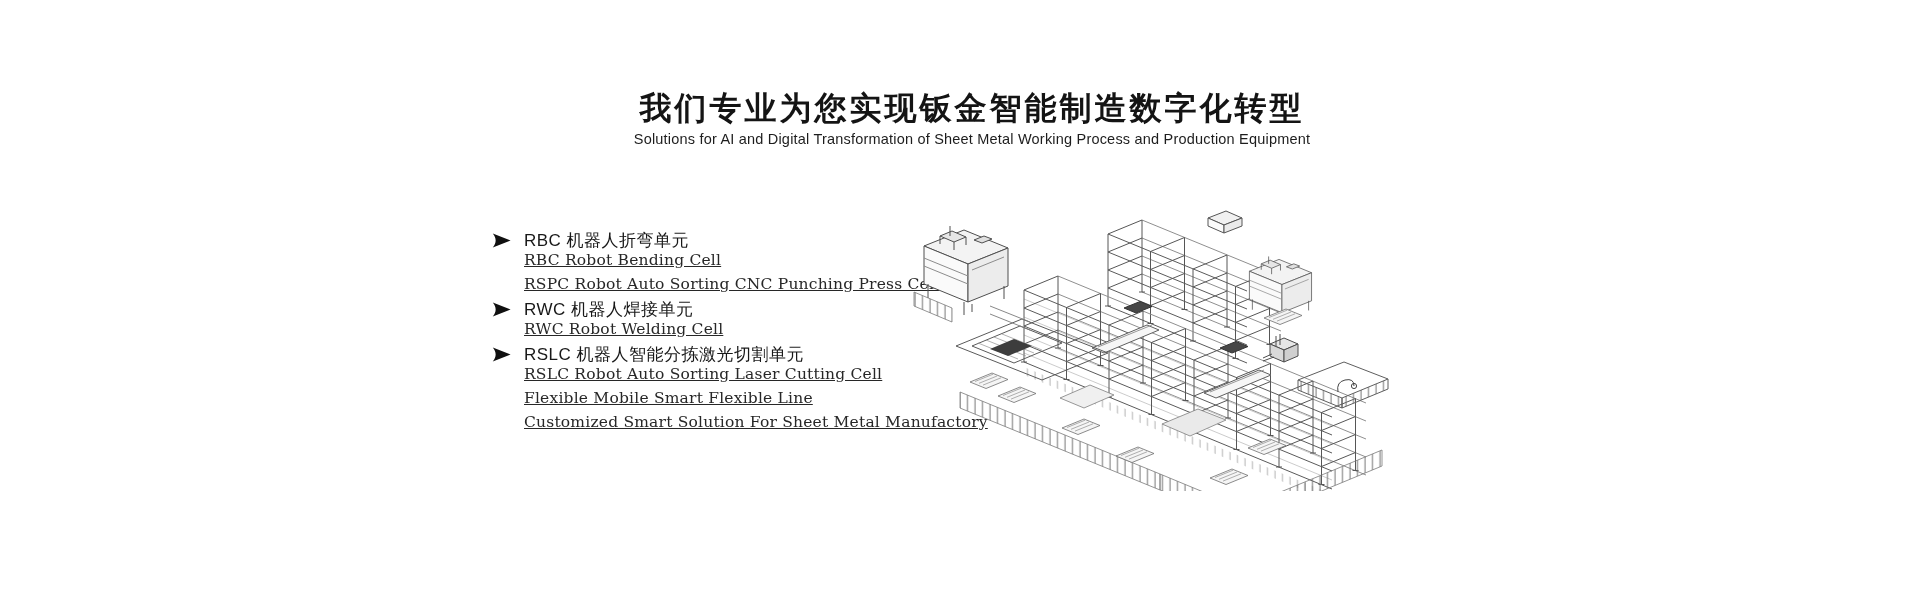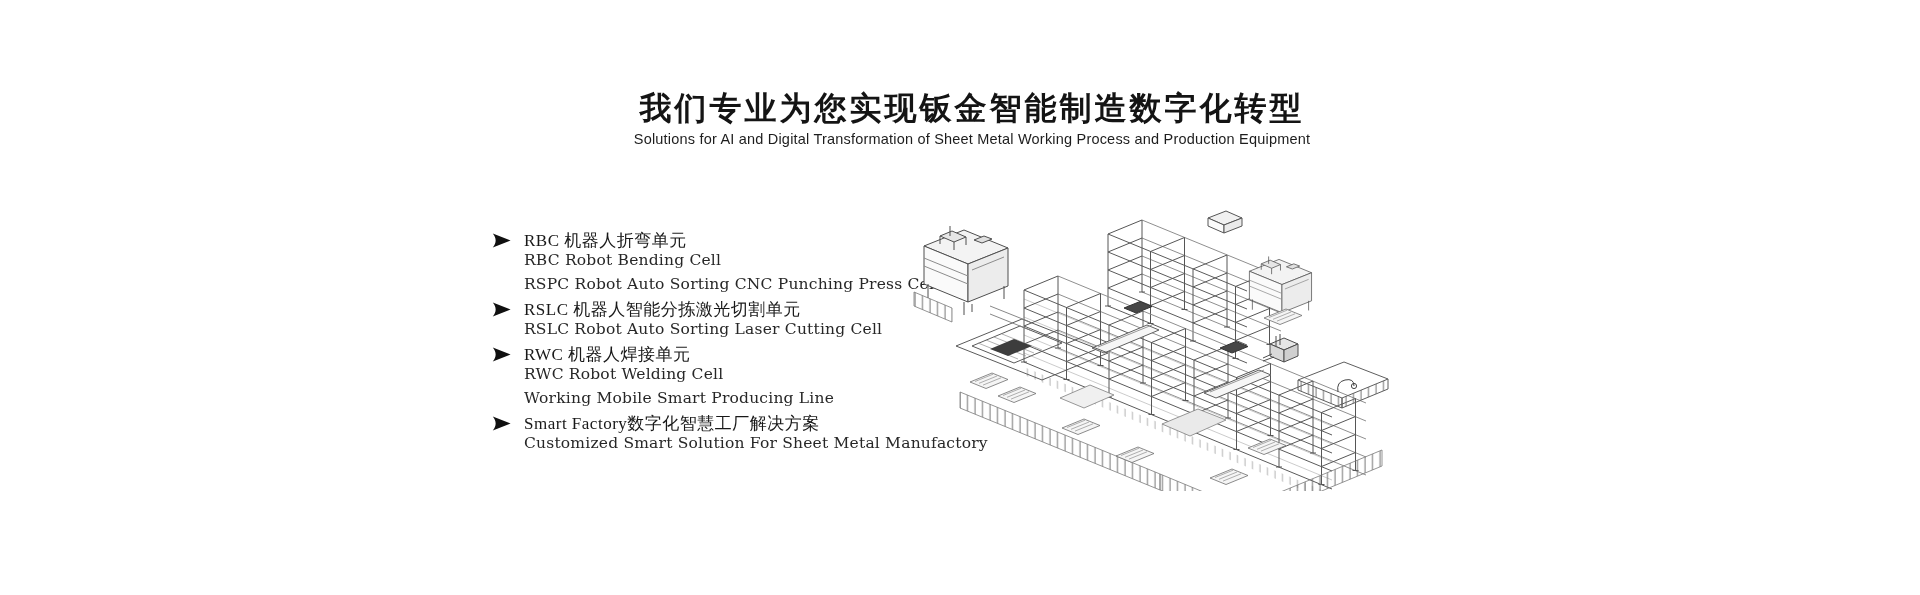--- a/index.html
+++ b/index.html
@@ -38,35 +38,36 @@
     position:absolute;
     left:492px;top:231px;
     margin:0;padding:0;list-style:none;
     width:470px;
   }
   .product{margin:0 0 8px 0;}
   .cn-row{display:flex;align-items:center;gap:13px;}
   .arrow{width:19px;height:15px;flex:0 0 auto;display:block;}
   .arrow path{fill:#101010;}
   .cn{
-    font-family:Liberation Serif, serif;
+    font-family:Liberation Sans, sans-serif;
     font-size:17px;
     line-height:19px;
     color:#181818;
     letter-spacing:0.5px;
     white-space:nowrap;
   }
   .en{
     margin:2px 0 0 32px;
     font-family:"DejaVu Serif","Liberation Serif", serif;
     font-size:15.5px;
     line-height:16px;
     letter-spacing:0.2px;
     color:#272727;
     white-space:nowrap;
+    text-decoration:underline;
   }
   
   .illustration{
     position:absolute;
     left:912px;top:186px;
     width:520px;height:340px;
   }
 </style>
 </head>
 <body>
@@ -89,43 +90,37 @@
       <div class="en">RBC Robot Bending Cell</div>
     </li>
     <li class="product">
       <div class="en">RSPC Robot Auto Sorting CNC Punching Press Cell</div>
     </li>
     <li class="product">
       <div class="cn-row">
         <svg class="arrow" viewBox="0 0 19 15">
             <path d="M0.8 0.5 C4.6 5 4.6 10 0.8 14.5 L18.6 7.5 Z"></path>
           </svg>
-        <span class="cn">RSLC 机器人智能分拣激光切割单元</span>
+        <span class="cn">RWC 机器人焊接单元</span>
       </div>
-      <div class="en">RSLC Robot Auto Sorting Laser Cutting Cell</div>
+      <div class="en">RWC Robot Welding Cell</div>
     </li>
     <li class="product">
       <div class="cn-row">
         <svg class="arrow" viewBox="0 0 19 15">
             <path d="M0.8 0.5 C4.6 5 4.6 10 0.8 14.5 L18.6 7.5 Z"></path>
           </svg>
-        <span class="cn">RWC 机器人焊接单元</span>
+        <span class="cn">RSLC 机器人智能分拣激光切割单元</span>
       </div>
-      <div class="en">RWC Robot Welding Cell</div>
-    </li>
-    <li class="product">
-      <div class="en">Working Mobile Smart Producing Line</div>
-    </li>
-    <li class="product">
-      <div class="cn-row">
-        <svg class="arrow" viewBox="0 0 19 15">
-            <path d="M0.8 0.5 C4.6 5 4.6 10 0.8 14.5 L18.6 7.5 Z"></path>
-          </svg>
-        <span class="cn">Smart Factory数字化智慧工厂解决方案</span>
-      </div>
+      <div class="en">RSLC Robot Auto Sorting Laser Cutting Cell</div>
+    </li>
+    <li class="product">
+      <div class="en">Flexible Mobile Smart Flexible Line</div>
+    </li>
+    <li class="product">
       <div class="en">Customized Smart Solution For Sheet Metal Manufactory</div>
     </li>
   </ul>
 
   <svg class="illustration" viewBox="0 0 520 340" aria-hidden="true">
     <defs>
       <pattern id="fp" width="7.5" height="24" patternUnits="userSpaceOnUse">
         <path d="M3 0 V24" stroke="#747474" stroke-width="1"></path>
       </pattern>
       <g id="portal" stroke="#565656" fill="none" stroke-width="1">

